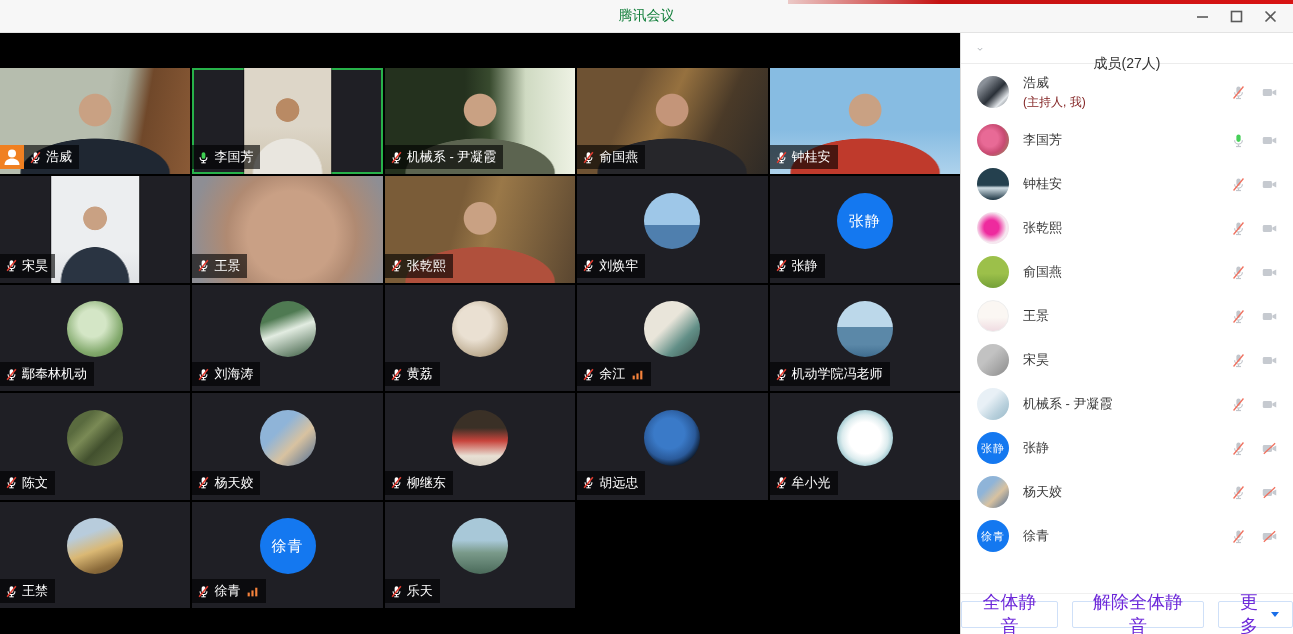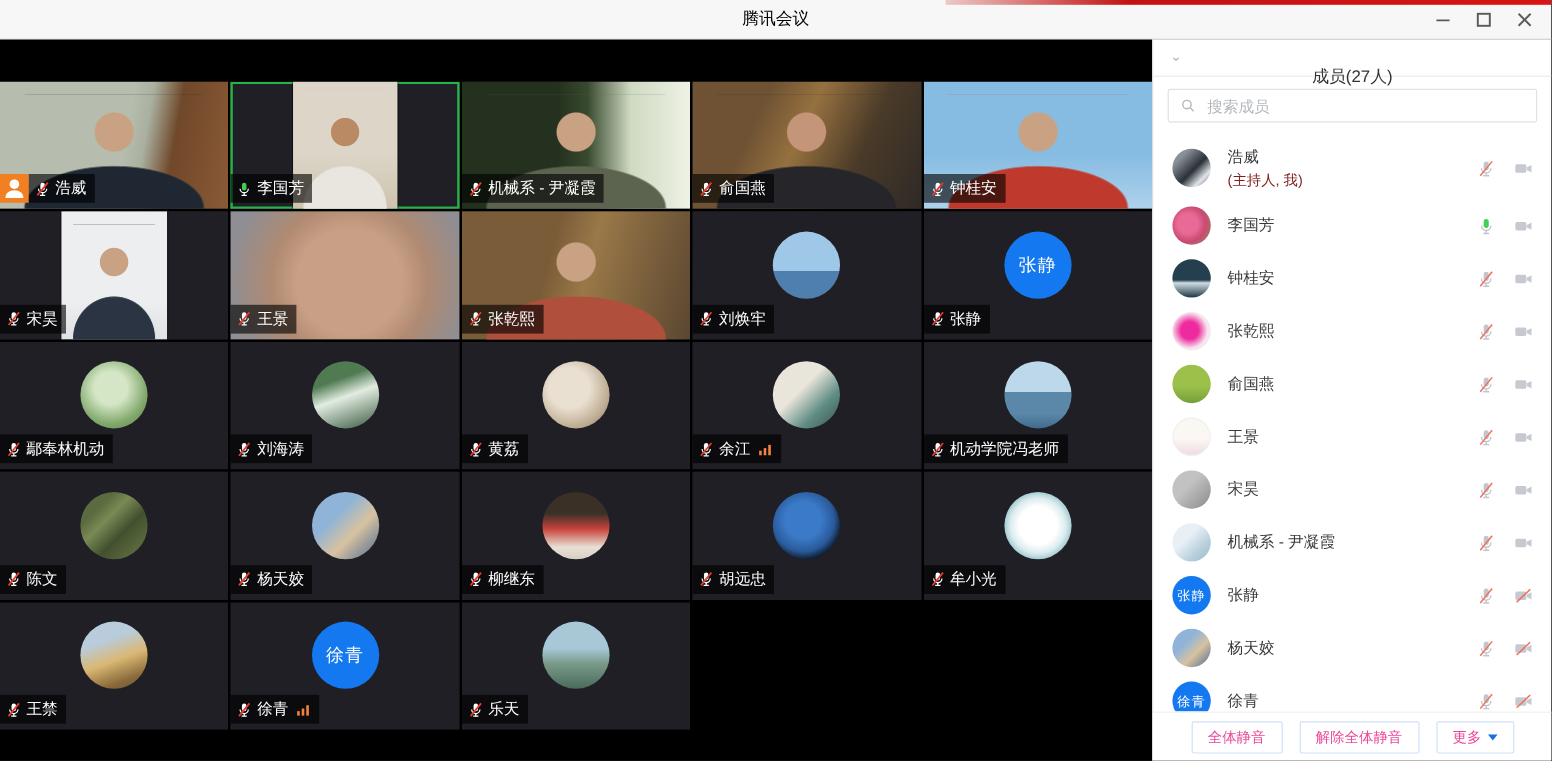--- a/index.html
+++ b/index.html
@@ -2,21 +2,21 @@
 <html><head>
 <meta charset="utf-8">
 <style>
   html,body{margin:0;padding:0;background:#444;}
   *{box-sizing:border-box;font-family:"Liberation Sans","DejaVu Sans",sans-serif;}
   .window{position:relative;width:1293px;height:634px;background:#000;overflow:hidden;}
 
   
   .titlebar{position:relative;height:33px;background:#f7f7f7;border-bottom:1px solid #e3e3e3;
     display:flex;align-items:center;justify-content:center;}
-  .tb-title{font-size:14px;color:#000000;}
+  .tb-title{font-size:14px;color:#15803d;}
   .red-strip{position:absolute;top:0;right:0;width:505px;height:4px;
     background:linear-gradient(90deg,rgba(226,164,160,.55) 0%,#c41212 30%,#d81414 100%);}
   .win-controls{position:absolute;right:6px;top:0;height:33px;display:flex;align-items:center;}
   .win-btn{width:34px;height:28px;display:flex;align-items:center;justify-content:center;background:transparent;border:0;}
   .win-btn svg{width:13px;height:13px;stroke:#5a5a5a;stroke-width:1.6;fill:none;}
 
   
   .main{display:flex;height:601px;}
   .video-area{position:relative;width:960px;background:#000;flex:none;}
   .video-grid{position:absolute;left:0;top:35px;width:960px;height:540px;
@@ -98,21 +98,21 @@
   .member-list{flex:1;overflow:hidden;padding:2px 14px 0 16px;}
   .member{display:flex;align-items:center;height:44px;}
   .member.tall{height:52px;}
   .m-avatar{width:32px;height:32px;border-radius:50%;margin-right:14px;flex:none;}
   .m-avatar.avatar-text{font-size:11px;}
   .m-text{display:flex;flex-direction:column;justify-content:center;gap:2px;min-width:0;}
   .m-name{font-size:13px;color:#3a3a3a;white-space:nowrap;}
   .m-sub{font-size:12px;color:#7f1d1d;}
   .m-icons{margin-left:auto;display:flex;align-items:center;gap:13px;}
   .sb-footer{height:41px;border-top:1px solid #f0f0f0;display:flex;align-items:center;justify-content:center;gap:14px;flex:none;background:#fff;}
-  .sb-btn{height:27px;padding:0 13px;border:1px solid #cfe0f8;border-radius:2px;background:#fff;color:#ec4899;font-size:12px;display:flex;align-items:center;gap:5px;justify-content:flex-end;}
+  .sb-btn{height:27px;padding:0 13px;border:1px solid #cfe0f8;border-radius:2px;background:#fff;color:#6d28d9;font-size:18px;display:flex;align-items:center;gap:5px;justify-content:flex-end;}
   .caret{width:0;height:0;border-left:4px solid transparent;border-right:4px solid transparent;border-top:5px solid #1a6ee8;}
   
   .m-haowei{background:linear-gradient(135deg,#8a9098 0 22%,#2a3038 55%,#e2e6ea 78%,#4a5058 100%);}
   .m-liguofang{background:radial-gradient(circle at 40% 45%,#e86a96 0 32%,#c84a72 58%,#88a058 100%);}
   .m-zhongguian{background:linear-gradient(180deg,#24404e 0 54%,#cfdde4 62%,#1c3442 100%);}
   .m-zhangqianxi{background:radial-gradient(circle at 45% 48%,#ee2a9e 0 30%,#f6e8f0 62%,#eed8e6 100%);}
   .m-yuguoyan{background:linear-gradient(180deg,#9cc04a 0 55%,#74a038 100%);}
   .m-wangjing{background:linear-gradient(180deg,#fbf7f3 0 55%,#f0dce2 100%);border:1px solid #eee;}
   .m-songhao{background:linear-gradient(135deg,#c2c2c2 0 40%,#8a8a8a 100%);}
   .m-yinningxia{background:linear-gradient(135deg,#e8f0f6 0 38%,#b8d0dc 70%,#98b8c8 100%);}
@@ -578,29 +578,20 @@
 
     <aside class="sidebar">
       <div class="sb-header">
         <button class="collapse-btn">
             <svg viewBox="0 0 24 24" fill="none">
               <polyline points="7,10 12,15 17,10" stroke="#9aa0a6" stroke-width="2"></polyline>
             </svg>
           </button>
         <div class="sb-title">成员(27人)</div>
       </div>
-      <div class="sb-search">
-        <span class="icon" style="width:14px;height:14px">
-            <svg viewBox="0 0 24 24" fill="none">
-              <circle cx="10.5" cy="10.5" r="6" stroke="#b4b8be" stroke-width="2"></circle>
-              <line x1="15.2" y1="15.2" x2="20" y2="20" stroke="#b4b8be" stroke-width="2"></line>
-            </svg>
-          </span>
-        <input class="search-input" type="text" placeholder="搜索成员" style="">
-      </div>
       <div class="member-list">
           <div class="member tall">
             <div class="m-avatar m-haowei"></div>
             <div class="m-text">
               <div class="m-name">浩威</div>
               <div class="m-sub">(主持人, 我)</div>
             </div>
             <div class="m-icons">
               <span class="icon mic-side-muted">
                 <svg viewBox="0 0 24 24">

